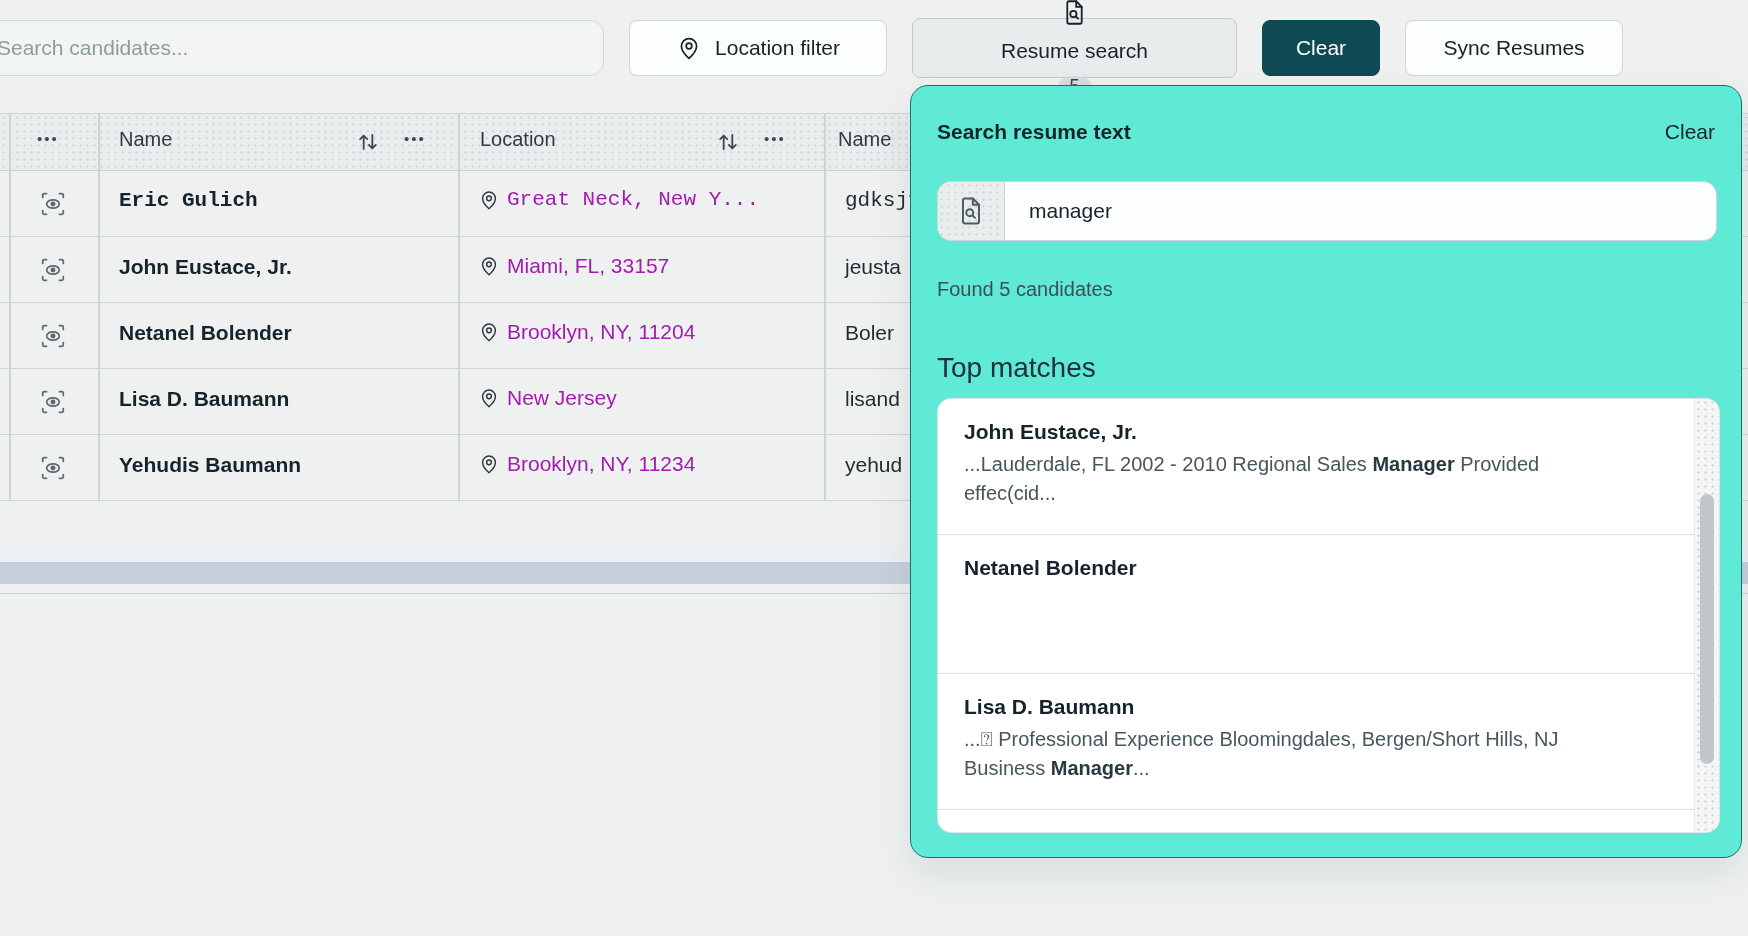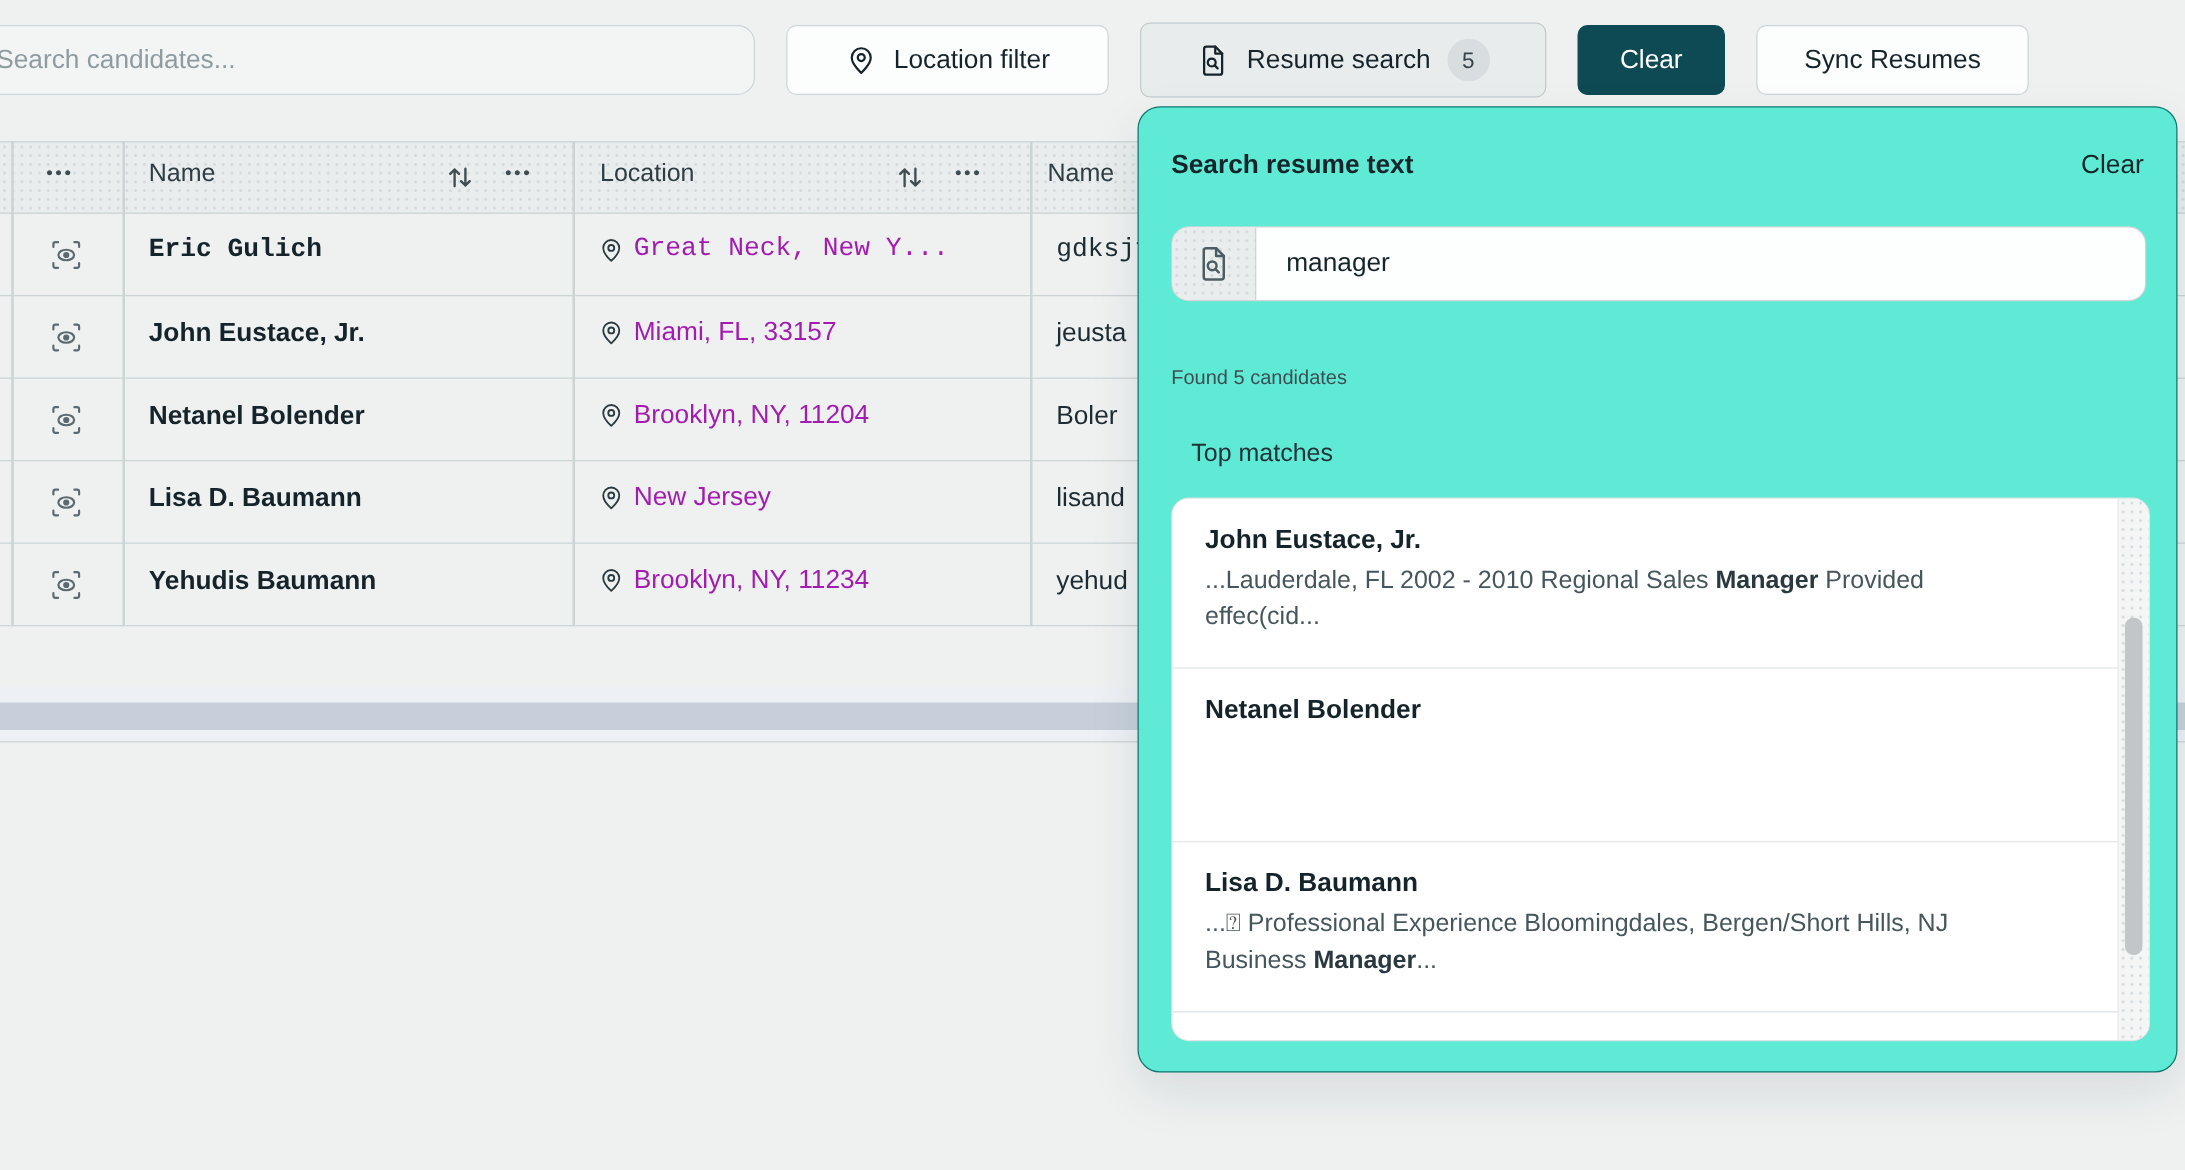--- a/index.html
+++ b/index.html
@@ -17,21 +17,21 @@
     font-family:inherit;outline:none;
   }
   .search-input::placeholder{color:#8e9ba0;opacity:1;}
   .btn{
     position:absolute;top:20px;height:56px;box-sizing:border-box;
     display:flex;align-items:center;justify-content:center;gap:13px;
     border:1.5px solid #cdd6d8;border-radius:8px;background:#fcfdfd;
     font-size:21px;font-weight:500;color:#15232a;cursor:pointer;
   }
   #btn-location{left:629px;width:258px;}
-  #btn-resume{left:912px;top:18px;width:325px;height:60px;background:#e8eced;border-color:#c2cbce;}
+  #btn-resume{left:912px;top:18px;width:325px;height:60px;background:#e8eced;border-color:#c2cbce;flex-direction:column;}
   #btn-clear-dark{left:1262px;width:118px;background:#0d4a54;border-color:#0d4a54;color:#ffffff;}
   #btn-sync{left:1405px;width:218px;text-align:right;}
   .badge{
     width:34px;height:34px;border-radius:50%;background:#d8dde0;color:#36444b;
     font-size:18px;font-weight:400;display:flex;align-items:center;justify-content:center;
   }
   .dots{
     background-image:radial-gradient(circle,#d3dadd 1px,transparent 1.2px);
     background-size:7px 7px;
   }
@@ -76,22 +76,22 @@
     display:flex;align-items:stretch;overflow:hidden;
   }
   .addon{
     width:66px;flex:0 0 66px;background-color:#e9eded;border-right:1px solid #cdd6d8;
     display:flex;align-items:center;justify-content:center;
   }
   .resume-query{
     flex:1;border:none;outline:none;background:transparent;
     font-size:21px;color:#15232a;padding:0 0 0 24px;font-family:inherit;
   }
-  .found-text{position:absolute;left:26px;top:208px;font-size:16px;color:#3f4e55;}
-  .top-matches{position:absolute;left:42px;top:266px;font-size:20px;font-weight:500;color:#22313a;}
+  .found-text{position:absolute;left:26px;top:192px;font-size:20px;color:#3f4e55;}
+  .top-matches{position:absolute;left:26px;top:266px;font-size:28px;font-weight:500;color:#22313a;}
   .results{
     position:absolute;left:26px;top:312px;width:783px;height:435px;box-sizing:border-box;
     background:#ffffff;border:1px solid #dfe4e6;border-radius:14px;overflow:hidden;
   }
   .result-row{
     position:absolute;left:0;width:757px;box-sizing:border-box;
     padding:21px 60px 0 26px;border-bottom:1.5px solid #dce1e3;cursor:pointer;background:#fff;
   }
   .result-name{font-size:21px;font-weight:700;color:#15232a;margin-bottom:6px;}
   .result-snippet{font-size:20px;line-height:29px;color:#46565d;}

